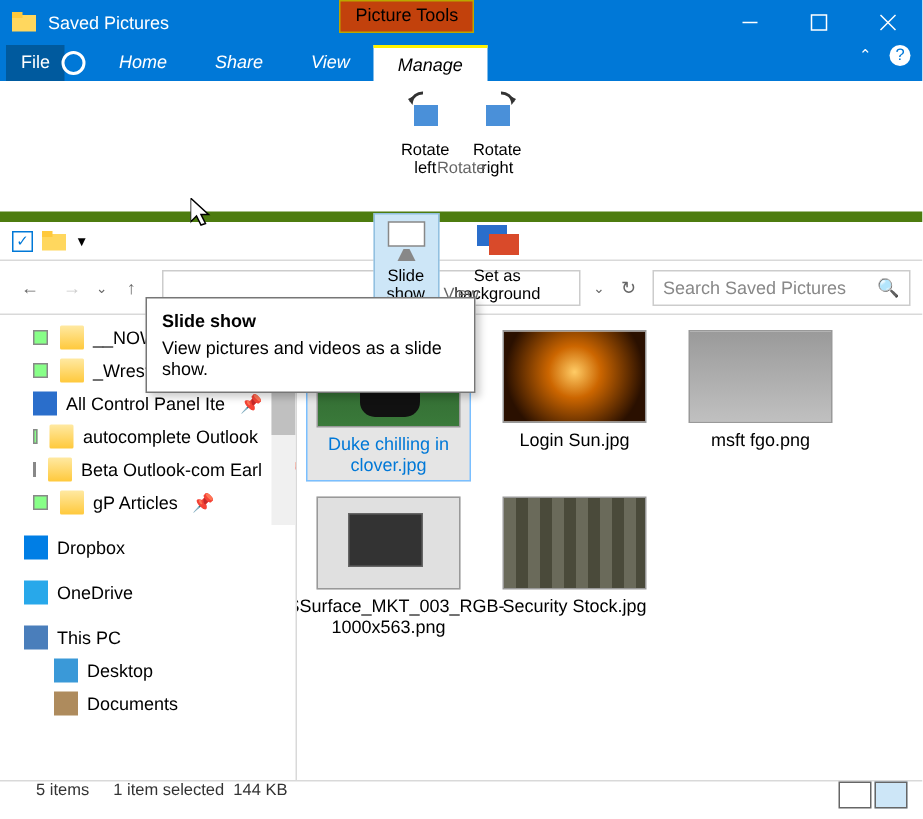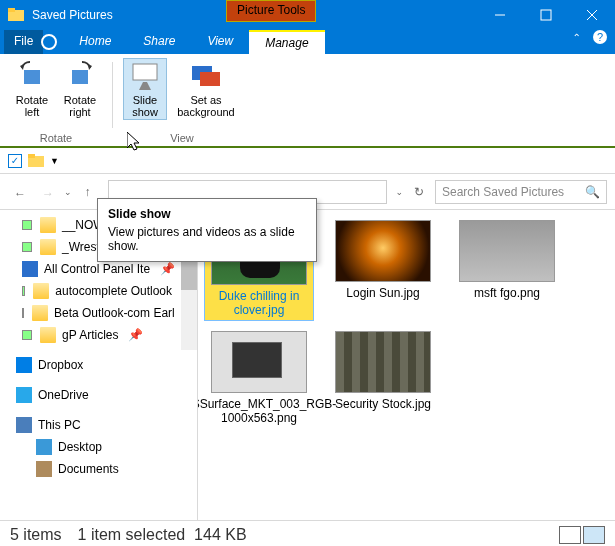--- a/index.html
+++ b/index.html
@@ -13,21 +13,21 @@
   .win-btn { width: 46px; height: 30px; display: flex; align-items: center; justify-content: center; color: #fff; }
   .win-btn svg { width: 12px; height: 12px; }
 
   .menubar { height: 24px; background: #0078d7; color: #fff; display: flex; padding-left: 4px; position: relative; }
   .menu-file { background: #005a9e; padding: 4px 10px; margin-right: 2px; }
   .menu-tab { padding: 4px 16px; color: #fff; font-style: italic; }
   .menu-tab.active { background: #fff; color: #000; border-top: 2px solid #fff200; }
   .menu-right { position: absolute; right: 8px; display: flex; gap: 12px; align-items: center; }
   .qat-icon { position: absolute; left: 40px; top: 3px; width: 18px; height: 18px; }
 
-  .ribbon { height: 94px; background: #fff; border-bottom: 2px solid #4d7c0f; display: flex; padding: 4px 6px 0 6px; }
+  .ribbon { height: 94px; background: #fff; border-bottom: 7px solid #4d7c0f; display: flex; padding: 4px 6px 0 6px; flex-direction: column; }
   .ribbon-group { display: flex; flex-direction: column; align-items: center; padding: 0 4px; position: relative; }
   .ribbon-group-label { font-size: 11px; color: #666; position: absolute; bottom: 2px; width: 100%; text-align: center; }
   .ribbon-buttons { display: flex; gap: 4px; }
   .ribbon-btn { display: flex; flex-direction: column; align-items: center; width: 44px; padding: 2px; text-align: center; font-size: 11px; }
   .ribbon-btn.hover { background: #cde6f7; border: 1px solid #92c0e0; padding: 1px; }
   .ribbon-btn .ico { width: 32px; height: 32px; margin-bottom: 2px; }
   .ribbon-btn.wide { width: 70px; }
   .ribbon-sep { width: 1px; background: #d9d9d9; margin: 4px 6px 18px 6px; }
 
   .quickaccess { height: 26px; border-bottom: 1px solid #d9d9d9; display: flex; align-items: center; padding: 0 8px; gap: 6px; }
@@ -46,26 +46,26 @@
   .tree-thumb { position: absolute; right: 0; top: 20px; width: 16px; height: 60px; background: #c0c0c0; }
   .tree-item { display: flex; align-items: center; height: 22px; padding-left: 22px; gap: 6px; font-size: 12px; white-space: nowrap; overflow: hidden; }
   .tree-item.sec { margin-top: 8px; padding-left: 16px; }
   .tree-item.sub { padding-left: 36px; }
   .t-ico { width: 16px; height: 16px; flex: 0 0 16px; }
   .chk { width: 10px; height: 10px; border: 1px solid #888; background: #8f8; margin-right: 2px; }
   .pin { color: #777; margin-left: 4px; }
 
   .content { flex: 1; padding: 10px 6px; display: flex; flex-wrap: wrap; gap: 10px 14px; align-content: flex-start; overflow: hidden; }
   .file { width: 110px; display: flex; flex-direction: column; align-items: center; text-align: center; font-size: 12px; }
-  .file.selected { background: #fde047; border: 1px solid #7abfff; padding: 2px; }
+  .file.selected { background: #e5e5e5; border: 1px solid #7abfff; padding: 2px; }
   .thumb { width: 96px; height: 62px; background: #333; border: 1px solid #999; margin-bottom: 4px; position: relative; overflow: hidden; }
   .fname { word-wrap: break-word; line-height: 1.2; color: #0078d7; }
   .file:not(.selected) .fname { color: #000; }
 
-  .statusbar { height: 24px; border-top: 1px solid #d9d9d9; display: flex; align-items: flex-end; padding: 0 10px; font-size: 16px; color: #333; gap: 16px; position: relative; }
+  .statusbar { height: 24px; border-top: 1px solid #d9d9d9; display: flex; align-items: flex-start; padding: 0 24px; font-size: 11px; color: #333; gap: 16px; position: relative; }
   .view-icons { position: absolute; right: 10px; display: flex; gap: 2px; }
   .view-icon { width: 22px; height: 18px; border: 1px solid #666; }
 
   .tooltip { position: absolute; left: 97px; top: 198px; width: 220px; background: #fff; border: 1px solid #767676; padding: 8px 10px; font-size: 12px; box-shadow: 3px 3px 5px rgba(0,0,0,.2); z-index: 100; }
   .tooltip .tt-title { font-weight: bold; margin-bottom: 4px; }
 
   .cursor { position: absolute; left: 127px; top: 132px; z-index: 200; pointer-events: none; }
 
   
   .folder-ico { background: linear-gradient(#ffe9a2,#ffc93c); border-radius: 1px; }

